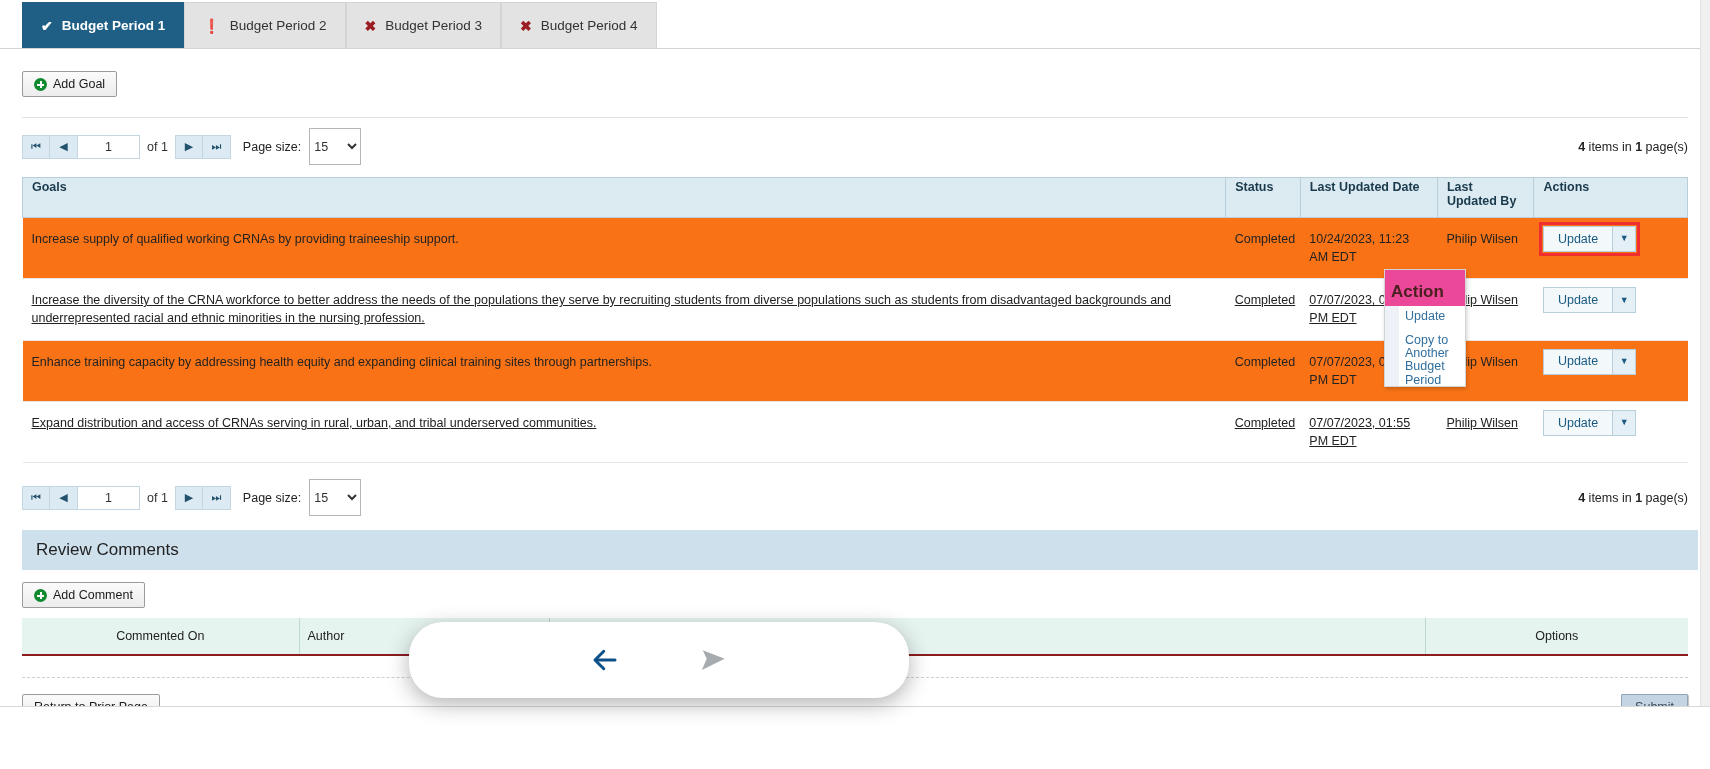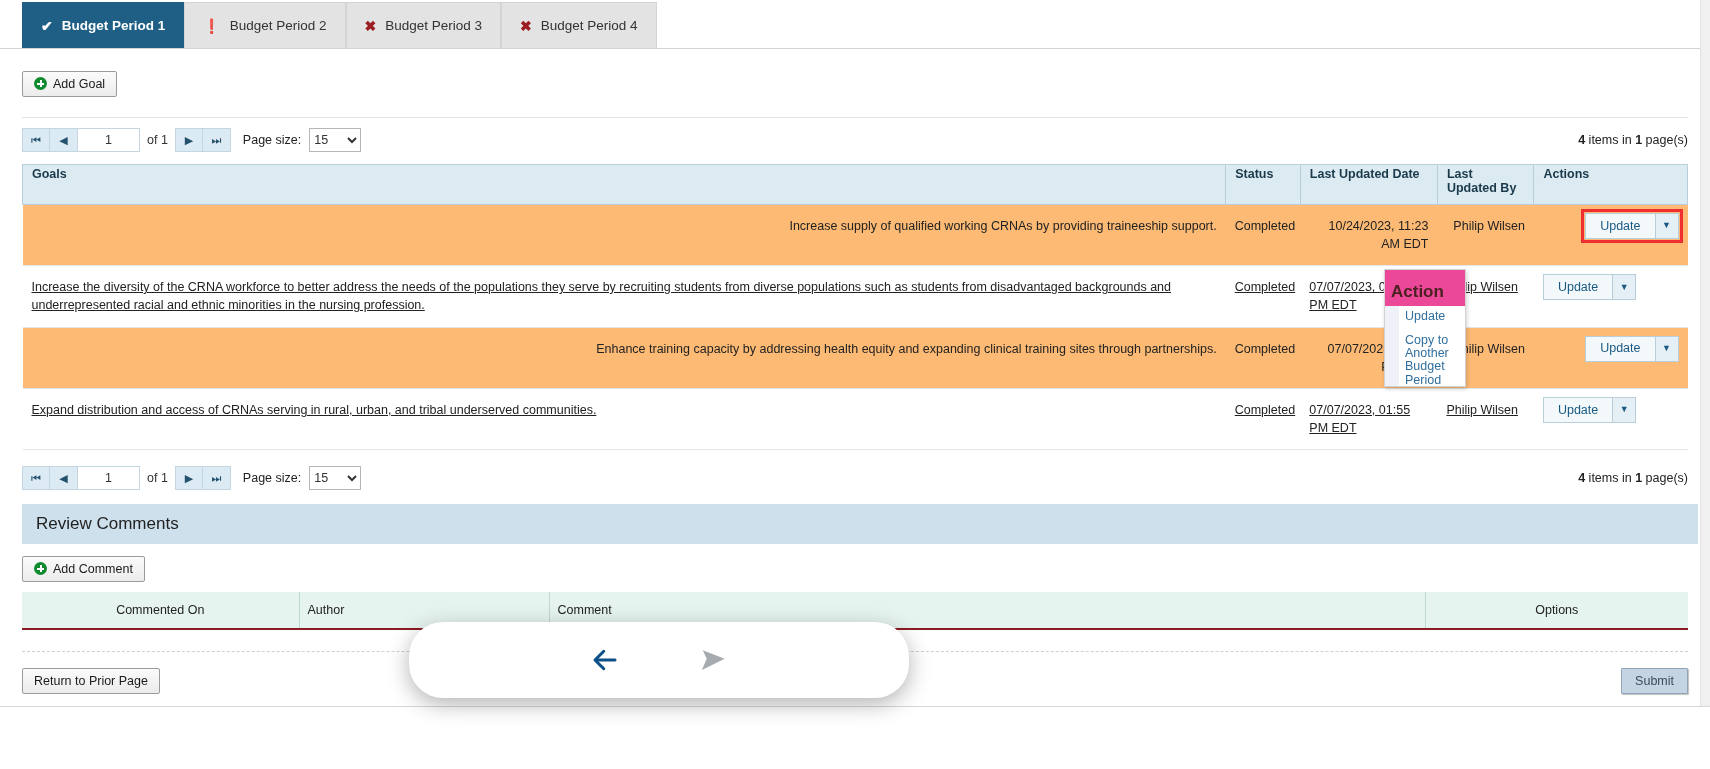--- a/index.html
+++ b/index.html
@@ -67,21 +67,21 @@
     height: 26px;
     align-items: center;
   }
   .dates-row .lbl { font-weight: bold; color: #1a1a1a; }
   .dates-row .val { color: #333333; margin-left: 7px; }
   .dates-row .grp2 { margin-left: 106px; }
 
   
   .btn {
     display: inline-flex;
-    align-items: flex-start;
+    align-items: flex-end;
     gap: 6px;
     background: linear-gradient(#fbfbfb, #ececec);
     border: 1px solid #9b9b9b;
     border-radius: 2px;
     padding: 5px 11px;
     font-size: 12.5px;
     color: #1a1a1a;
     cursor: pointer;
     font-family: "Liberation Sans", sans-serif;
   }
@@ -139,21 +139,21 @@
     color: #333;
     padding: 0 7px;
   }
   .pg-label {
     font-size: 12.5px;
     color: #222;
     margin-left: 12px;
   }
   .pg-select {
     margin-left: 8px;
-    height: 24px;
+    height: 37px;
     width: 52px;
     font-size: 12.5px;
     font-family: "Liberation Sans", sans-serif;
     border: 1px solid #b6b6b6;
     background: #ffffff;
     color: #333;
     box-sizing: border-box;
   }
   .pg-count {
     position: absolute;
@@ -184,21 +184,21 @@
   }
   .gtable td {
     border: none;
     border-bottom: 1px solid #e6e6e6;
     font-size: 12.5px;
     color: #222;
     padding: 12px 9px;
     vertical-align: top;
     line-height: 1.45;
   }
-  .gtable tr.alt td { background: #fdba74; text-align: right; }
+  .gtable tr.alt td { background: #f97316; }
   .gtable tr.plain td { background: #ffffff; text-decoration: underline; }
   td.c-status  { color: #222; }
   td.c-date    { color: #222; }
   td.c-by      { color: #222; }
   td.c-actions { position: relative; padding: 8px 9px; }
 
   .split-btn {
     display: inline-flex;
     align-items: stretch;
     border: 1px solid #b9cedb;

